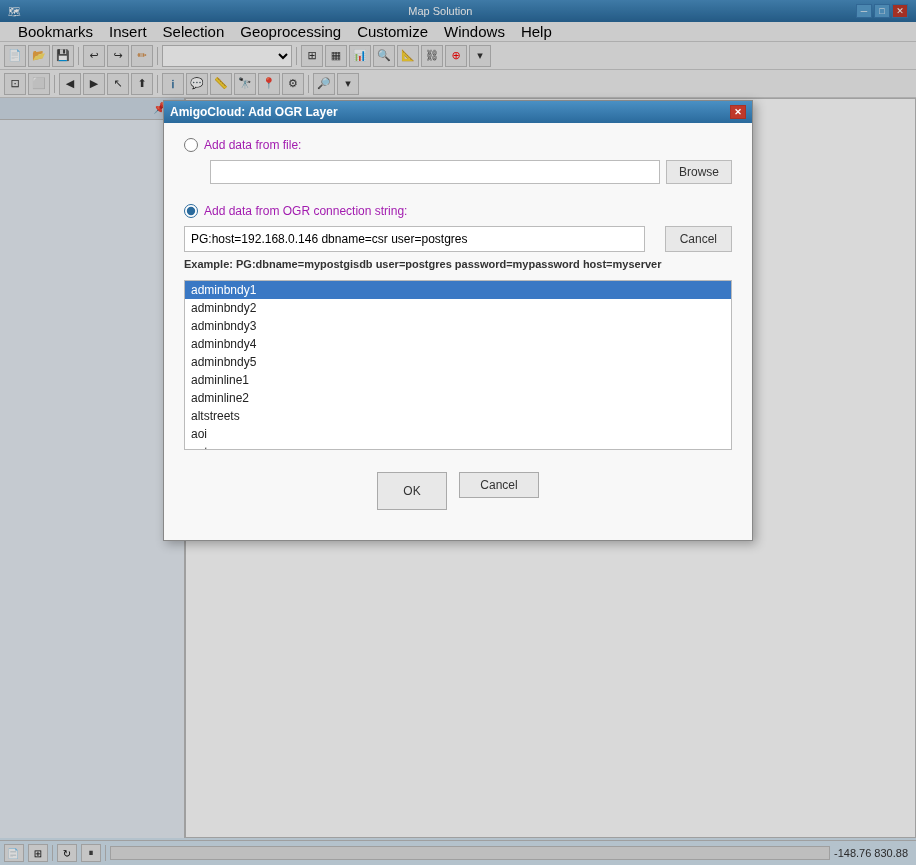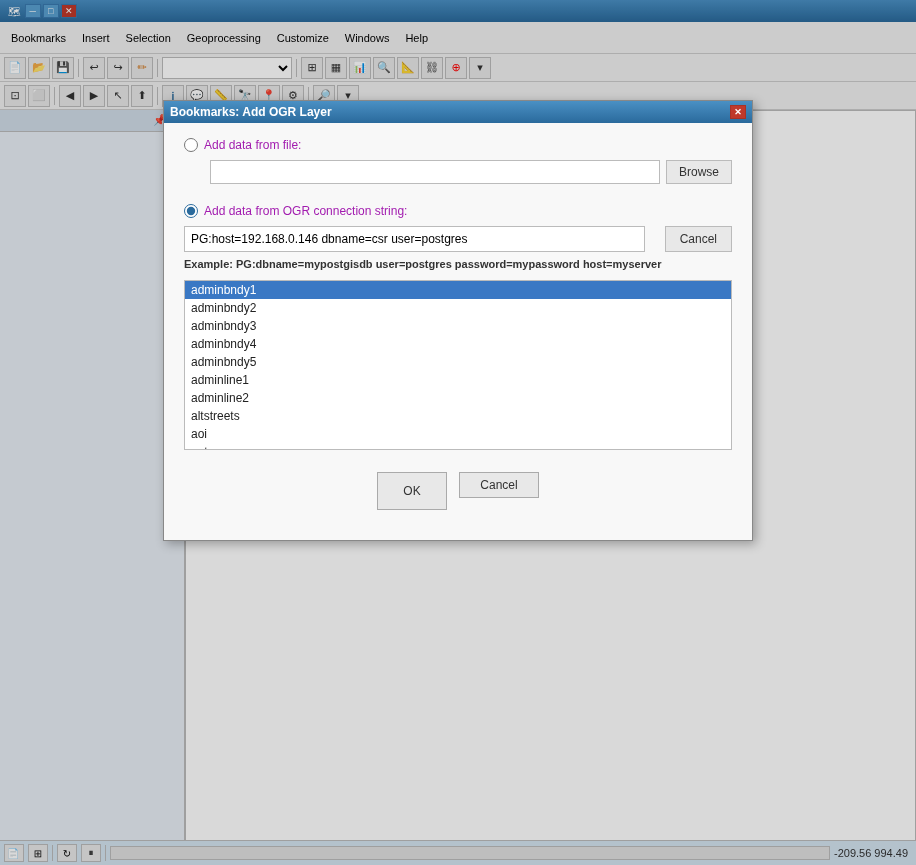--- a/index.html
+++ b/index.html
@@ -40,26 +40,26 @@
       font-size: 9px;
       display: flex;
       align-items: center;
       justify-content: center;
       cursor: pointer;
     }
 
     
     .menu-bar {
       background: #f0f0f0;
-      height: 32px;
-      display: flex;
-      align-items: center;
-      padding: 0 3px;
+      height: 20px;
+      display: flex;
+      align-items: center;
+      padding: 0 10px;
       border-bottom: 1px solid #ccc;
-      font-size: 11px;
+      font-size: 15px;
     }
     .menu-item {
       padding: 2px 8px;
       cursor: pointer;
       color: #000;
     }
 
     
     .toolbar {
       background: #f0f0f0;
@@ -384,20 +384,21 @@
     .list-box::-webkit-scrollbar-thumb {
       background: #c0c0c0;
       border: 1px solid #aaa;
     }
   </style>
 </head>
 <body>
 
 <div class="title-bar">
   <div style="font-size:10px; margin-right:4px;">🗺</div>
+  <div class="title-bar-text">Map Solution</div>
   <div class="title-bar-buttons">
     <div class="title-bar-btn">─</div>
     <div class="title-bar-btn">□</div>
     <div class="title-bar-btn" style="background:#c0392b;">✕</div>
   </div>
 </div>
 
 <div class="menu-bar">
   <div class="menu-item">Bookmarks</div>
   <div class="menu-item">Insert</div>
@@ -469,28 +470,28 @@
 </div>
 
 <div class="status-bar">
   <div class="status-btn">📄</div>
   <div class="status-btn">⊞</div>
   <div class="status-separator"></div>
   <div class="status-btn">↻</div>
   <div class="status-btn">⏸</div>
   <div class="status-separator"></div>
   <div class="status-scroll"></div>
-  <div class="status-coords">-209.56  994.49</div>
+  <div class="status-coords">-148.76  830.88</div>
 </div>
 
 <div class="modal-overlay">
   <div class="dialog">
 
     <div class="dialog-title-bar">
-      <span>Bookmarks: Add OGR Layer</span>
+      <span>AmigoCloud: Add OGR Layer</span>
       <div class="dialog-close-btn">✕</div>
     </div>
 
     <div class="dialog-body">
 
       <div class="radio-row">
         <input type="radio" class="radio-input" name="add-type" style="">
         <label class="radio-label">Add data from file:</label>
       </div>
 

